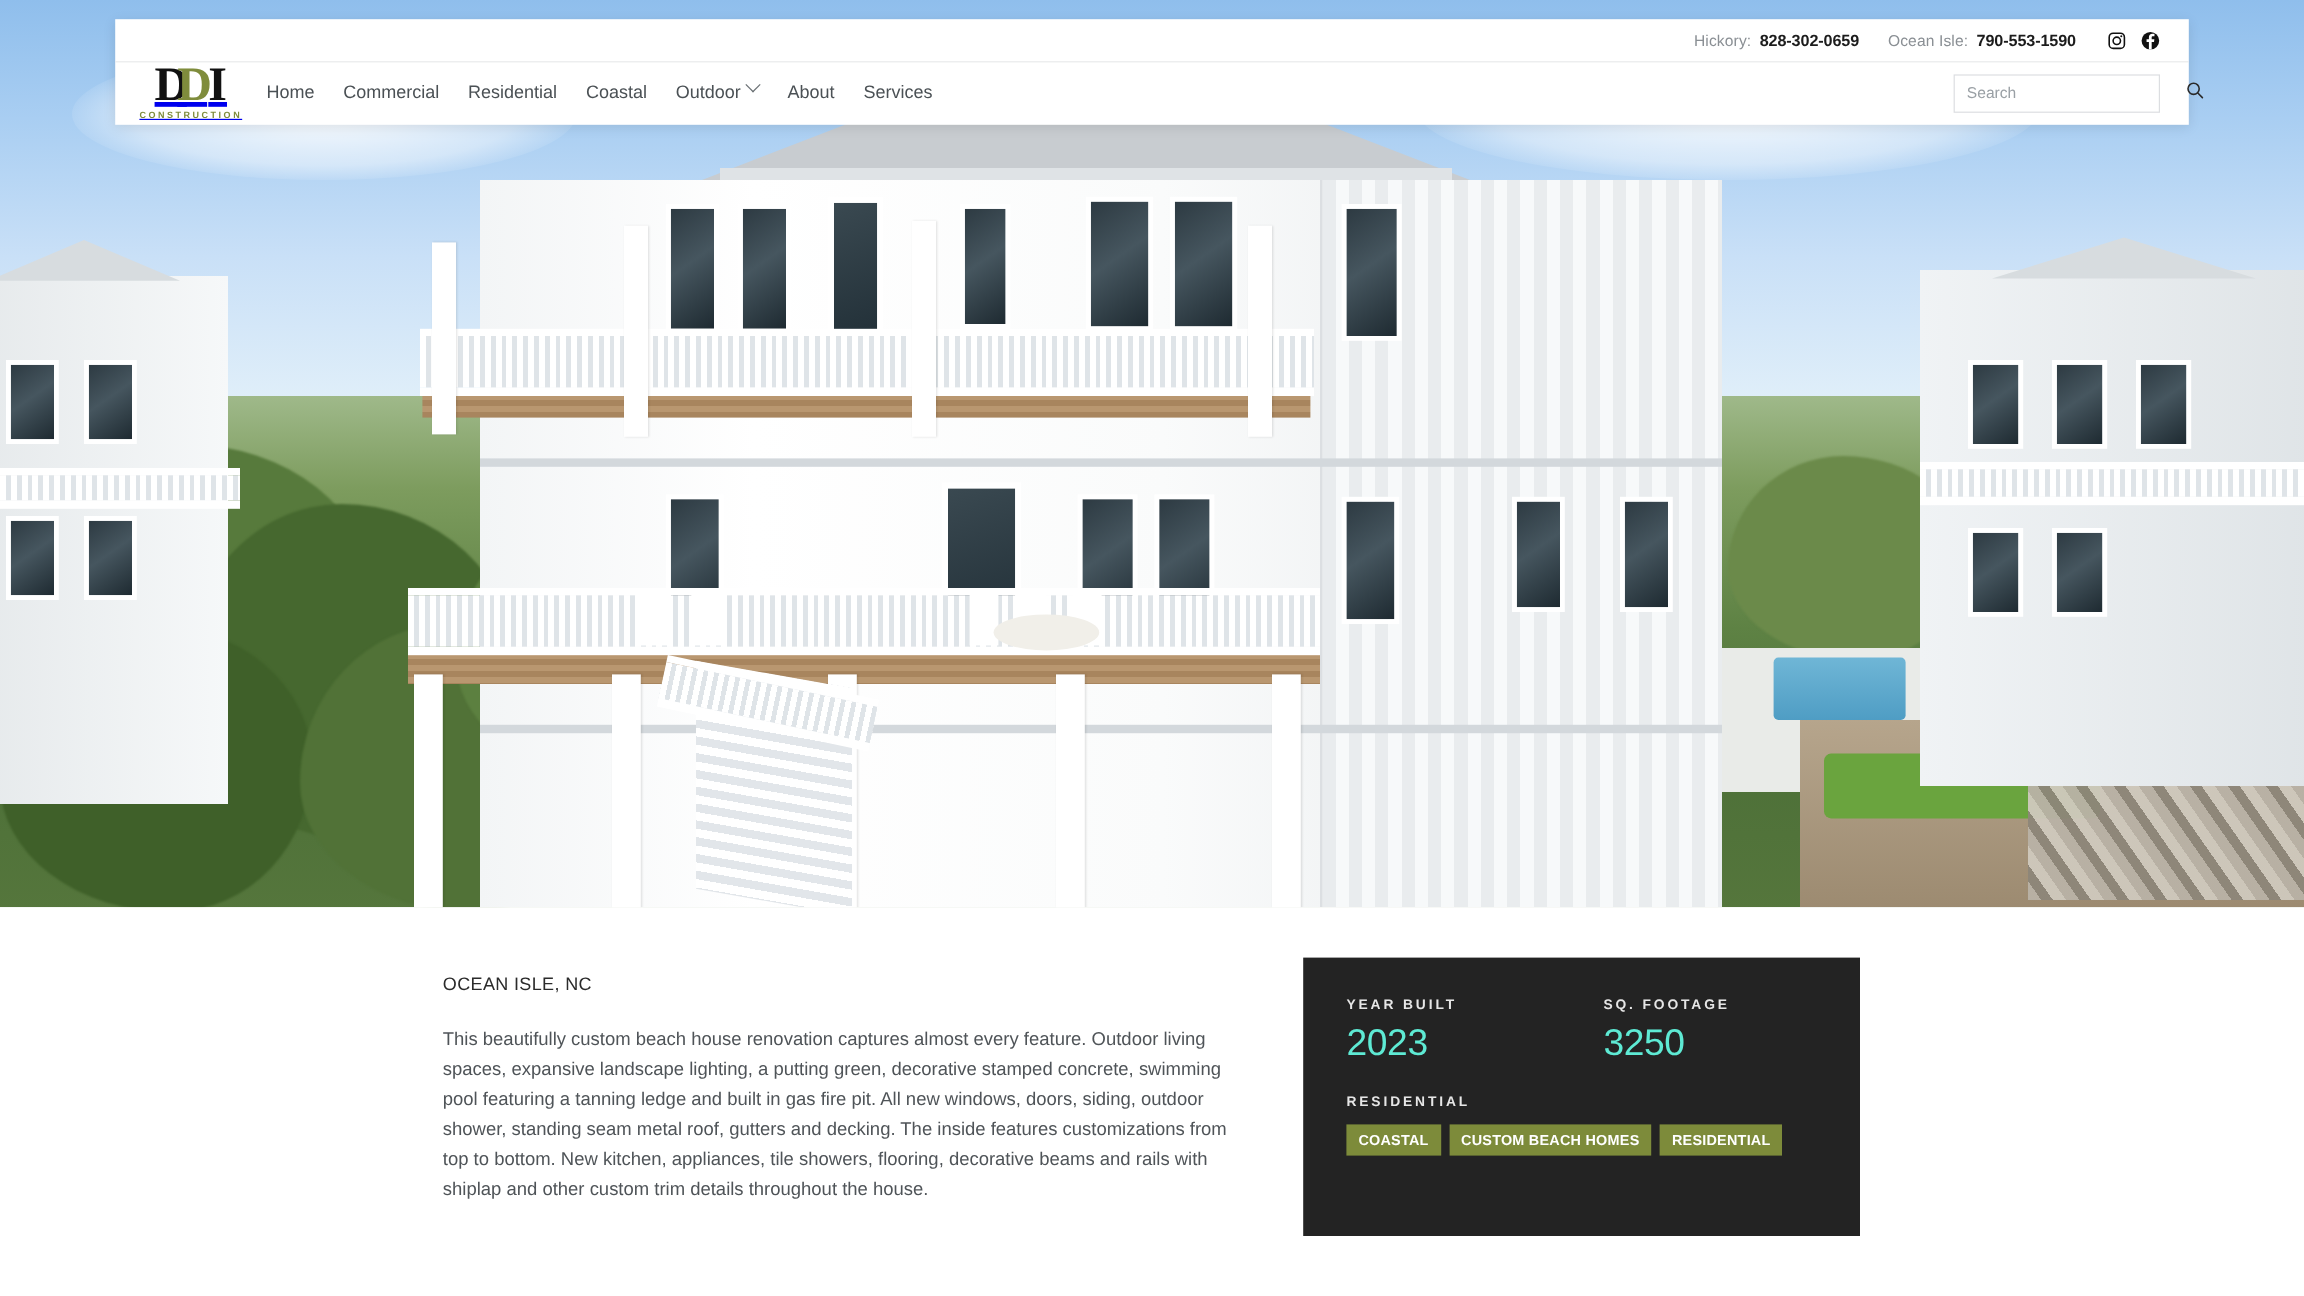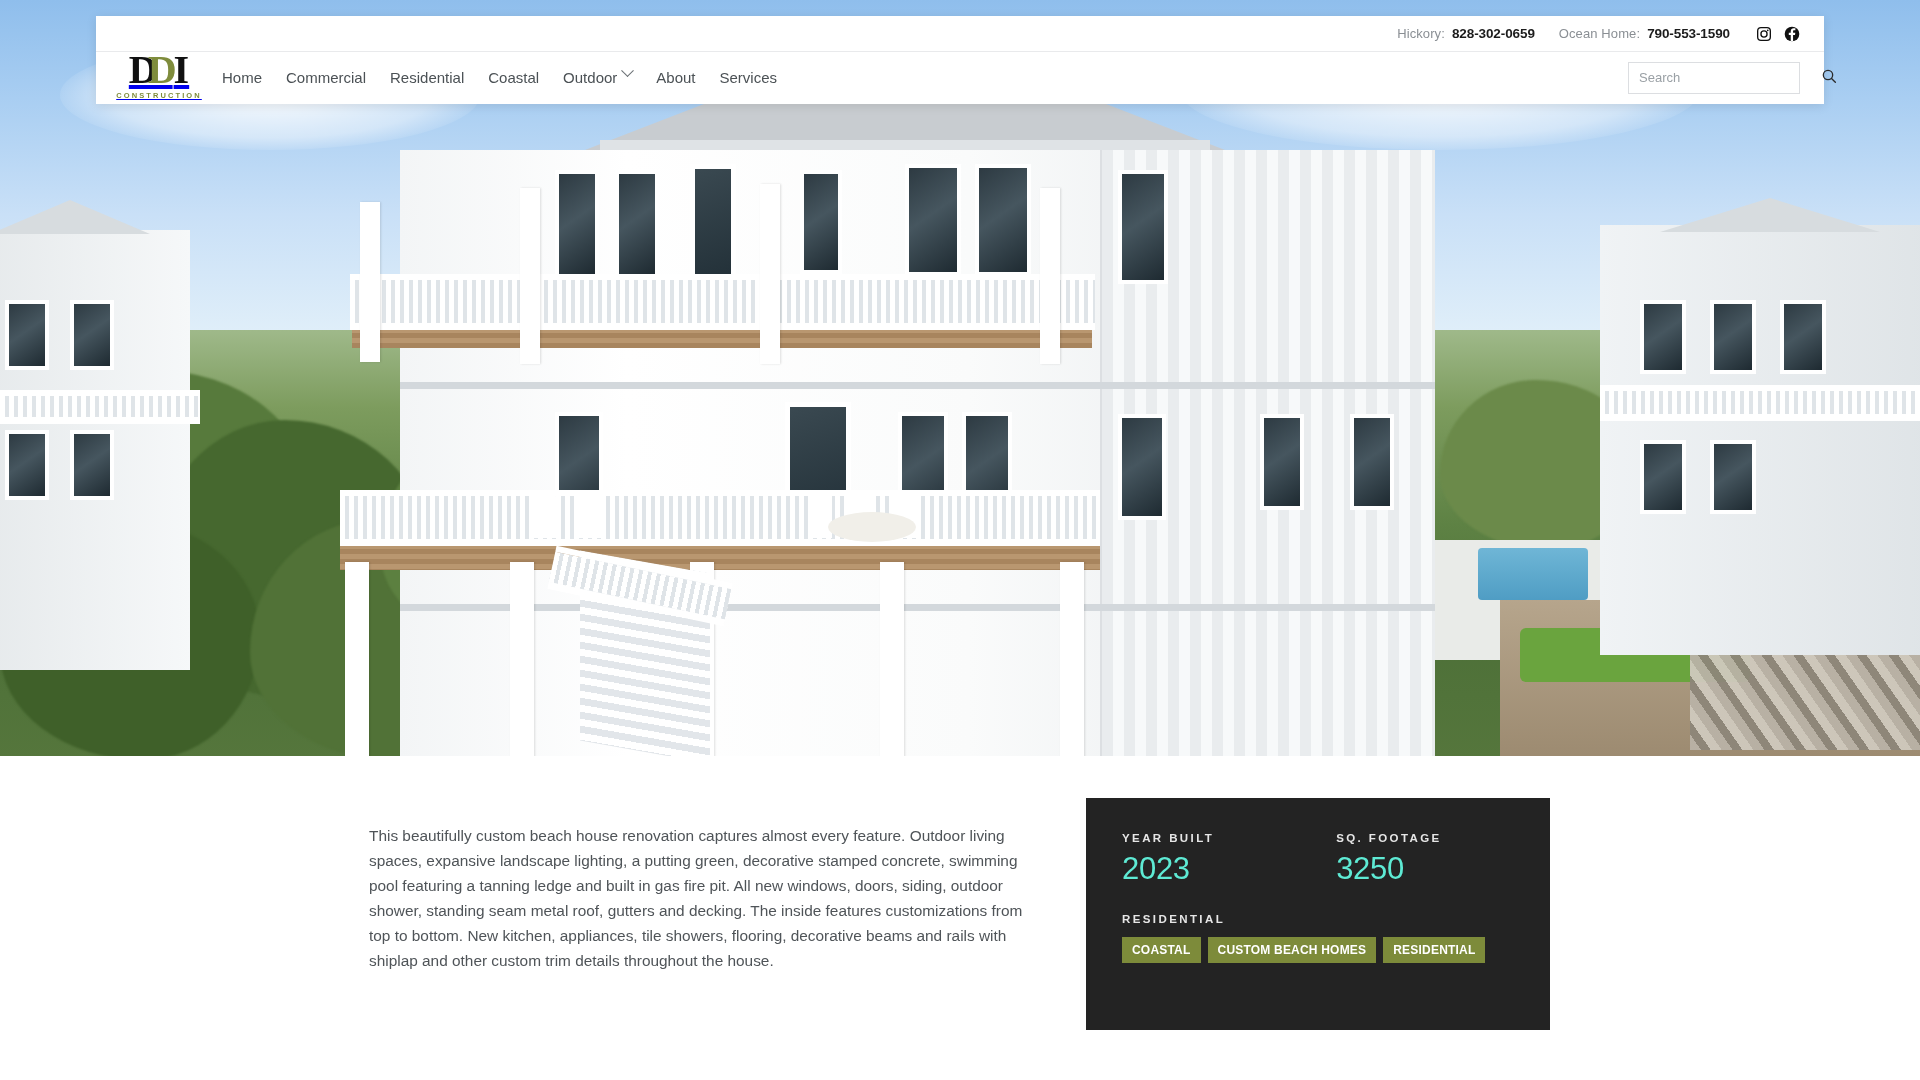--- a/index.html
+++ b/index.html
@@ -296,21 +296,21 @@
 </div>
 
 <div class="header-wrap">
 
   <div class="topbar">
     <div class="phone-group">
       <span class="phone-label">Hickory:</span>
       <span class="phone-num">828-302-0659</span>
     </div>
     <div class="phone-group">
-      <span class="phone-label">Ocean Home:</span>
+      <span class="phone-label">Ocean Isle:</span>
       <span class="phone-num">790-553-1590</span>
     </div>
     <div class="socials">
       <span>
         <svg class="soc-ico" viewBox="0 0 24 24" fill="none" stroke="#111" stroke-width="2">
           <rect x="2.5" y="2.5" width="19" height="19" rx="5"></rect>
           <circle cx="12" cy="12" r="4.6"></circle>
           <circle cx="17.6" cy="6.4" r="1.3" fill="#111" stroke="none"></circle>
         </svg>
       </span>
@@ -365,20 +365,21 @@
           <circle cx="10.5" cy="10.5" r="7"></circle>
           <line x1="15.8" y1="15.8" x2="21.5" y2="21.5"></line>
         </svg>
       </span>
     </div>
   </div>
 </div>
 
 <div class="content">
   <div class="col-left">
+    <div class="page-sub">OCEAN ISLE, NC</div>
     <p class="body-copy">This beautifully custom beach house renovation captures almost every feature. Outdoor living spaces, expansive landscape lighting, a putting green, decorative stamped concrete, swimming pool featuring a tanning ledge and built in gas fire pit. All new windows, doors, siding, outdoor shower, standing seam metal roof, gutters and decking. The inside features customizations from top to bottom. New kitchen, appliances, tile showers, flooring, decorative beams and rails with shiplap and other custom trim details throughout the house.</p>
   </div>
 </div>
 
 <div class="info-card">
   <div class="stat-row">
     <div>
       <div class="stat-label">YEAR BUILT</div>
       <div class="stat-value">2023</div>
     </div>

